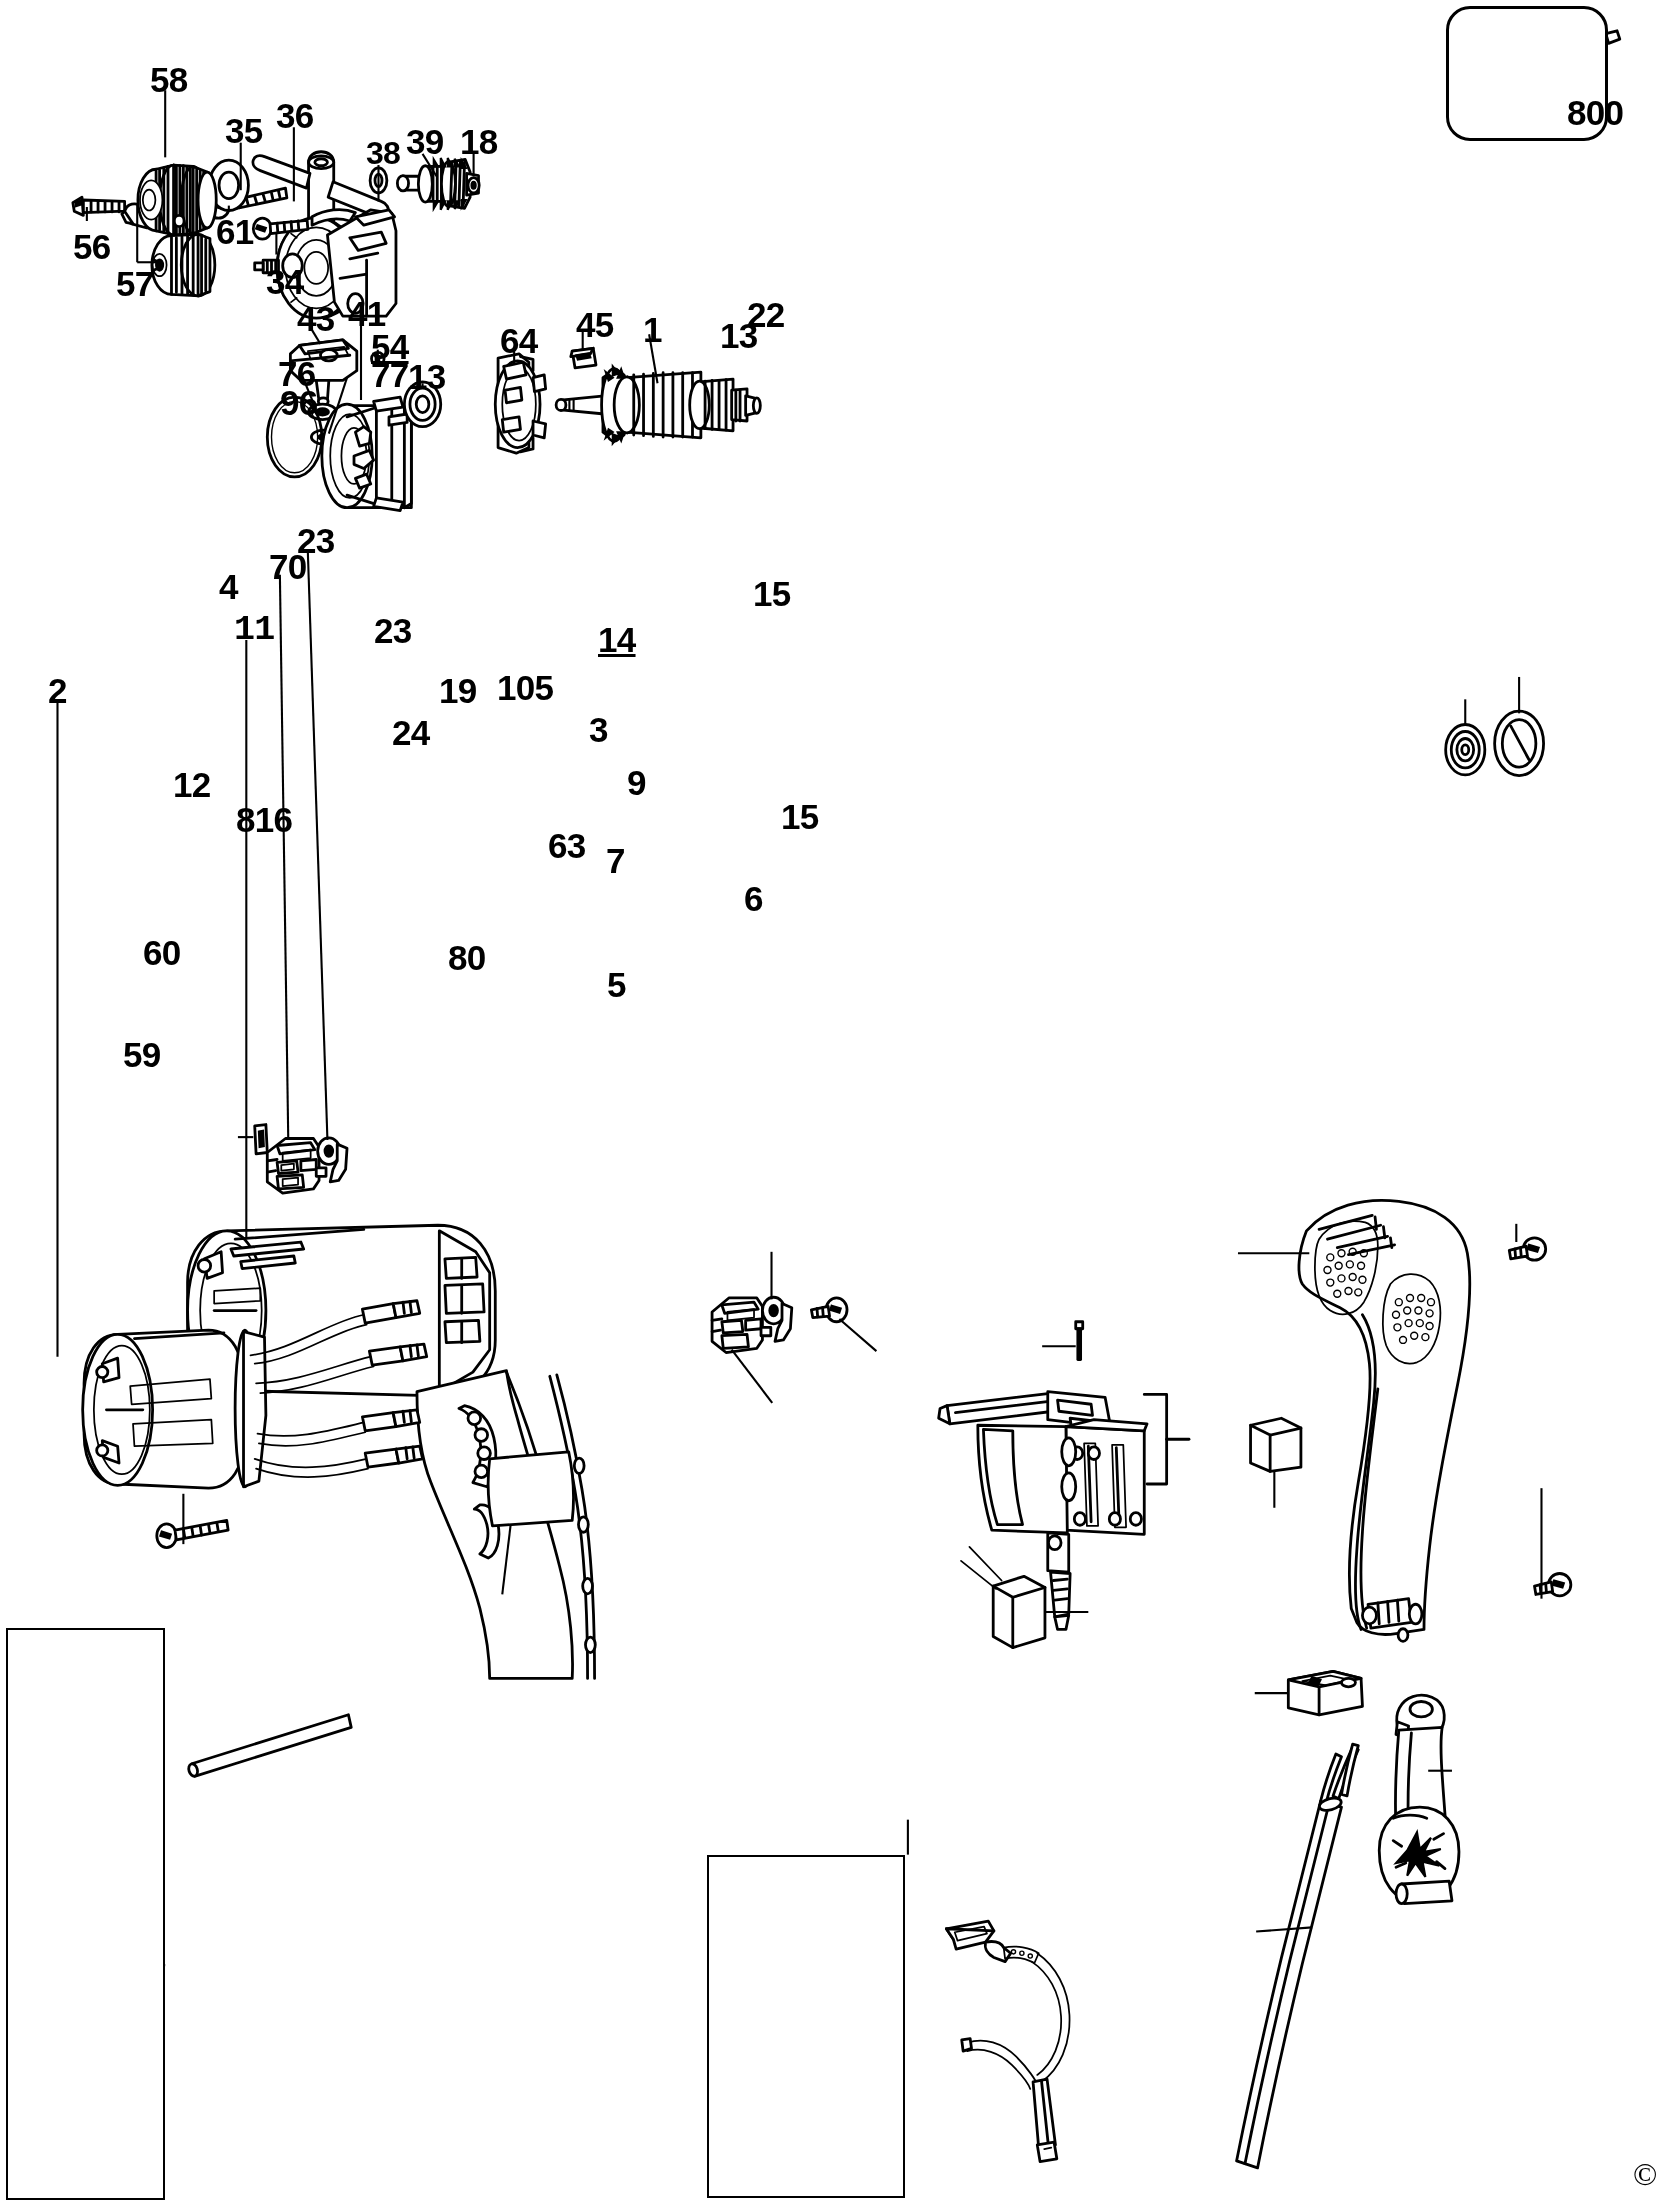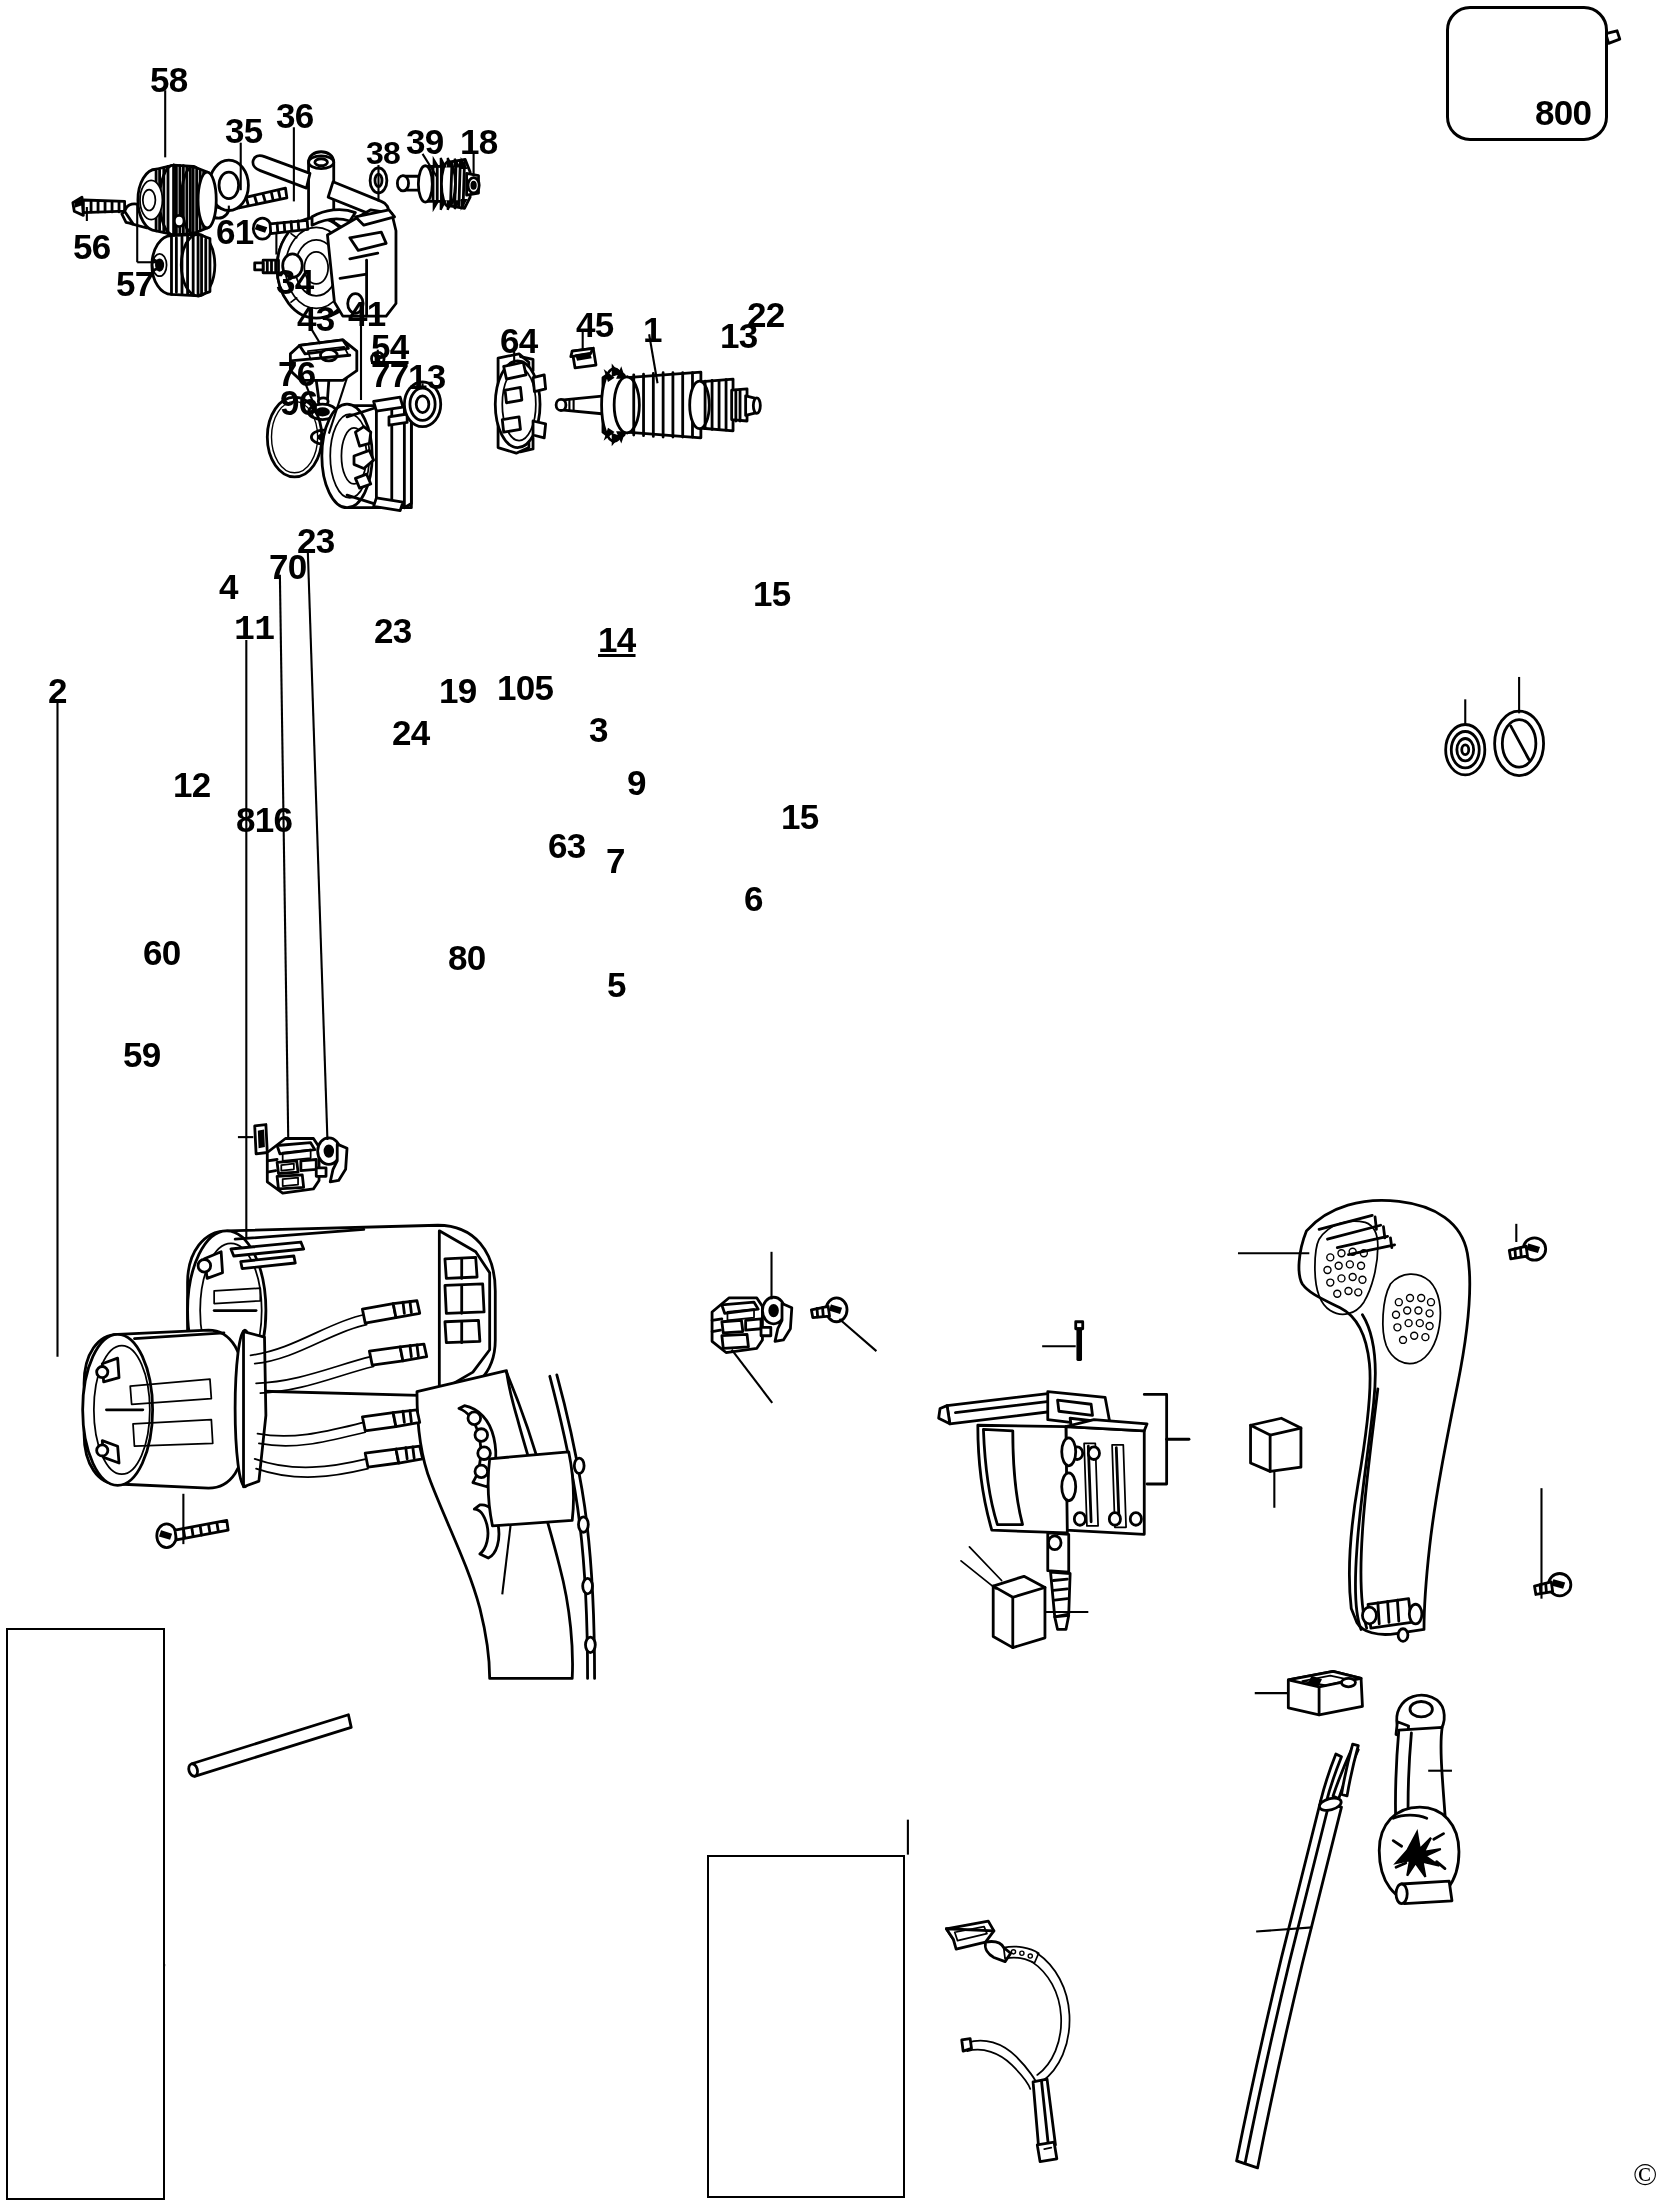--- a/index.html
+++ b/index.html
@@ -781,31 +781,31 @@
       <line x1="220" y1="2588" x2="220" y2="2510"></line>
 
       <line x1="1298" y1="2602" x2="1298" y2="2652"></line>
     </g>
   </svg>
 
   <div class="box-round" style="left:1446px; top:5.6px; width:162px; height:135px;"></div>
   <div class="box-frame" style="left:5.6px; top:1628px; width:159px; height:572px;"></div>
   <div class="box-frame" style="left:707px; top:1855px; width:198px; height:343px;"></div>
 
-  <div class="lbl lg" style="left:1535px; top:95px;">800</div>
+  <div class="lbl lg" style="left:1567px; top:95px;">800</div>
   <div class="lbl lg" style="left:150px;  top:62px;">58</div>
   <div class="lbl lg" style="left:225px;  top:113px;">35</div>
   <div class="lbl lg" style="left:276px;  top:98px;">36</div>
   <div class="lbl" style="left:366px;  top:137px;">38</div>
   <div class="lbl lg" style="left:406px;  top:124px;">39</div>
   <div class="lbl lg" style="left:460px;  top:124px;">18</div>
   <div class="lbl lg" style="left:73px;  top:229px;">56</div>
   <div class="lbl lg" style="left:216px;  top:214px;">61</div>
   <div class="lbl lg" style="left:116px;  top:266px;">57</div>
-  <div class="lbl lg" style="left:276px; top:264px;text-align:center;">34</div>
+  <div class="lbl lg" style="left:266px; top:264px;text-align:center;">34</div>
   <div class="lbl lg" style="left:297px; top:301px;">43</div>
   <div class="lbl lg" style="left:348px; top:296px;">41</div>
   <div class="lbl lg" style="left:371px; top:329px;text-decoration:underline;">54</div>
   <div class="lbl lg" style="left:408px; top:359px;">13</div>
   <div class="lbl lg" style="left:278px; top:356px;">76</div>
   <div class="lbl lg" style="left:347px; top:357px;margin-left:24px;">77</div>
   <div class="lbl lg" style="left:280px; top:385px;">96</div>
   <div class="lbl lg" style="left:500px; top:323px;">64</div>
   <div class="lbl lg" style="left:576px; top:307px;">45</div>
   <div class="lbl lg" style="left:643px; top:312px;">1</div>

